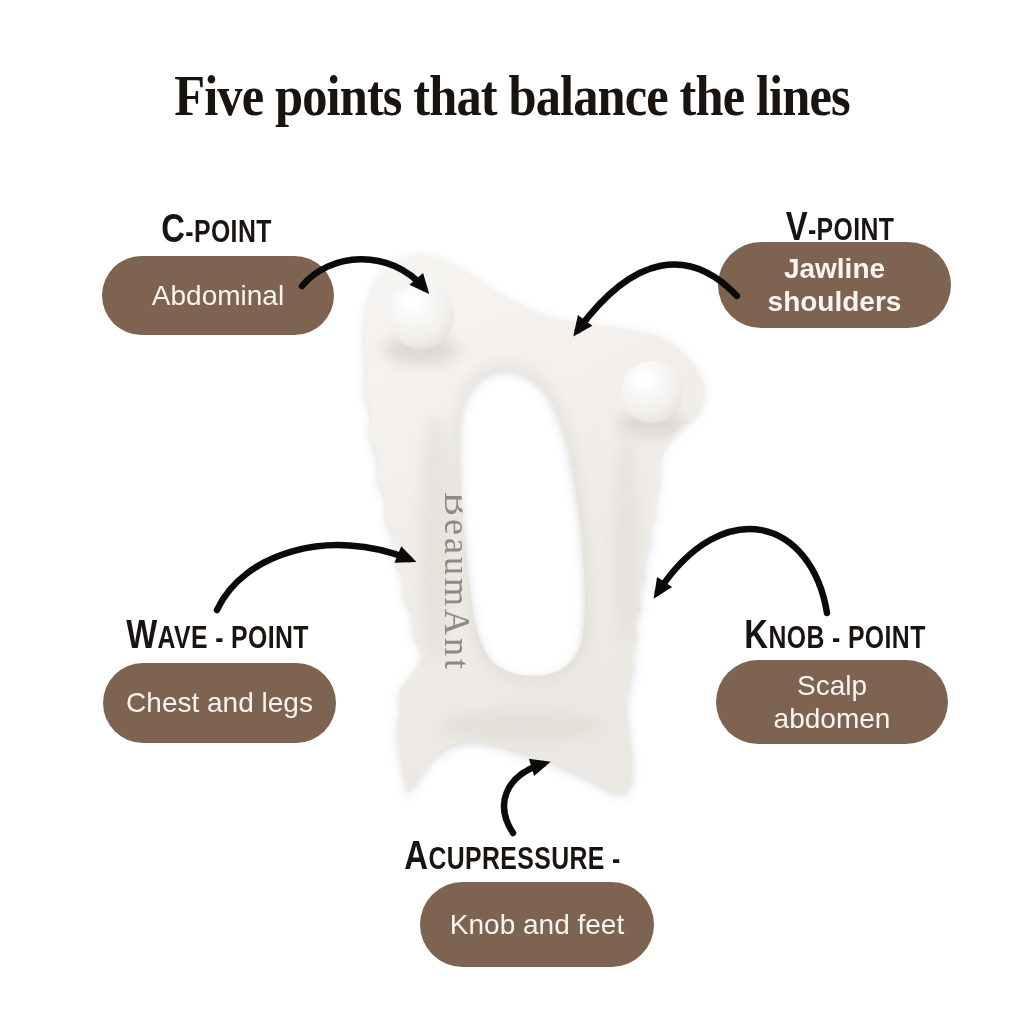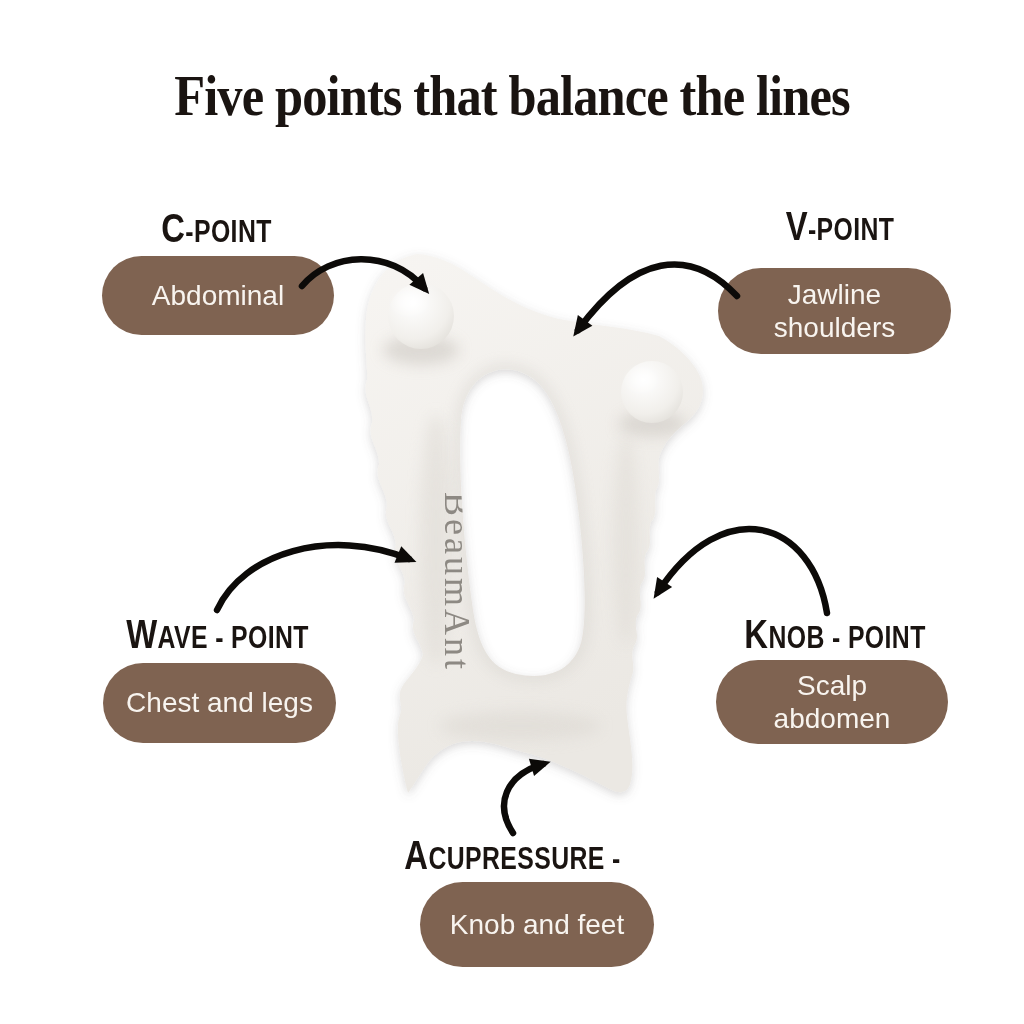--- a/index.html
+++ b/index.html
@@ -52,21 +52,21 @@
     position:absolute;
     box-sizing:border-box;
     background:var(--pill);
     color:var(--pill-text);
     border-radius:999px;
     display:flex;align-items:center;justify-content:center;
     text-align:center;
     font-size:28px;line-height:1.18;
   }
   #p-c   {left:102px; top:256px; width:232px; height:79px;}
-  #p-v   {left:718px; top:268px; width:233px; height:86px; padding:0 26px;}
+  #p-v   {left:718px; top:242px; width:233px; height:86px; padding:0 26px;font-weight:bold;}
   #p-wave{left:103px; top:663px; width:233px; height:80px;text-align:right;}
   #p-knob{left:716px; top:660px; width:232px; height:84px; padding:0 30px;}
   #p-acu {left:420px; top:882px; width:234px; height:85px;}
 
   .scene{
     position:absolute;top:0;left:0;
     pointer-events:none;
   }
   .brand-text{
     font-family:"Liberation Serif", serif;

